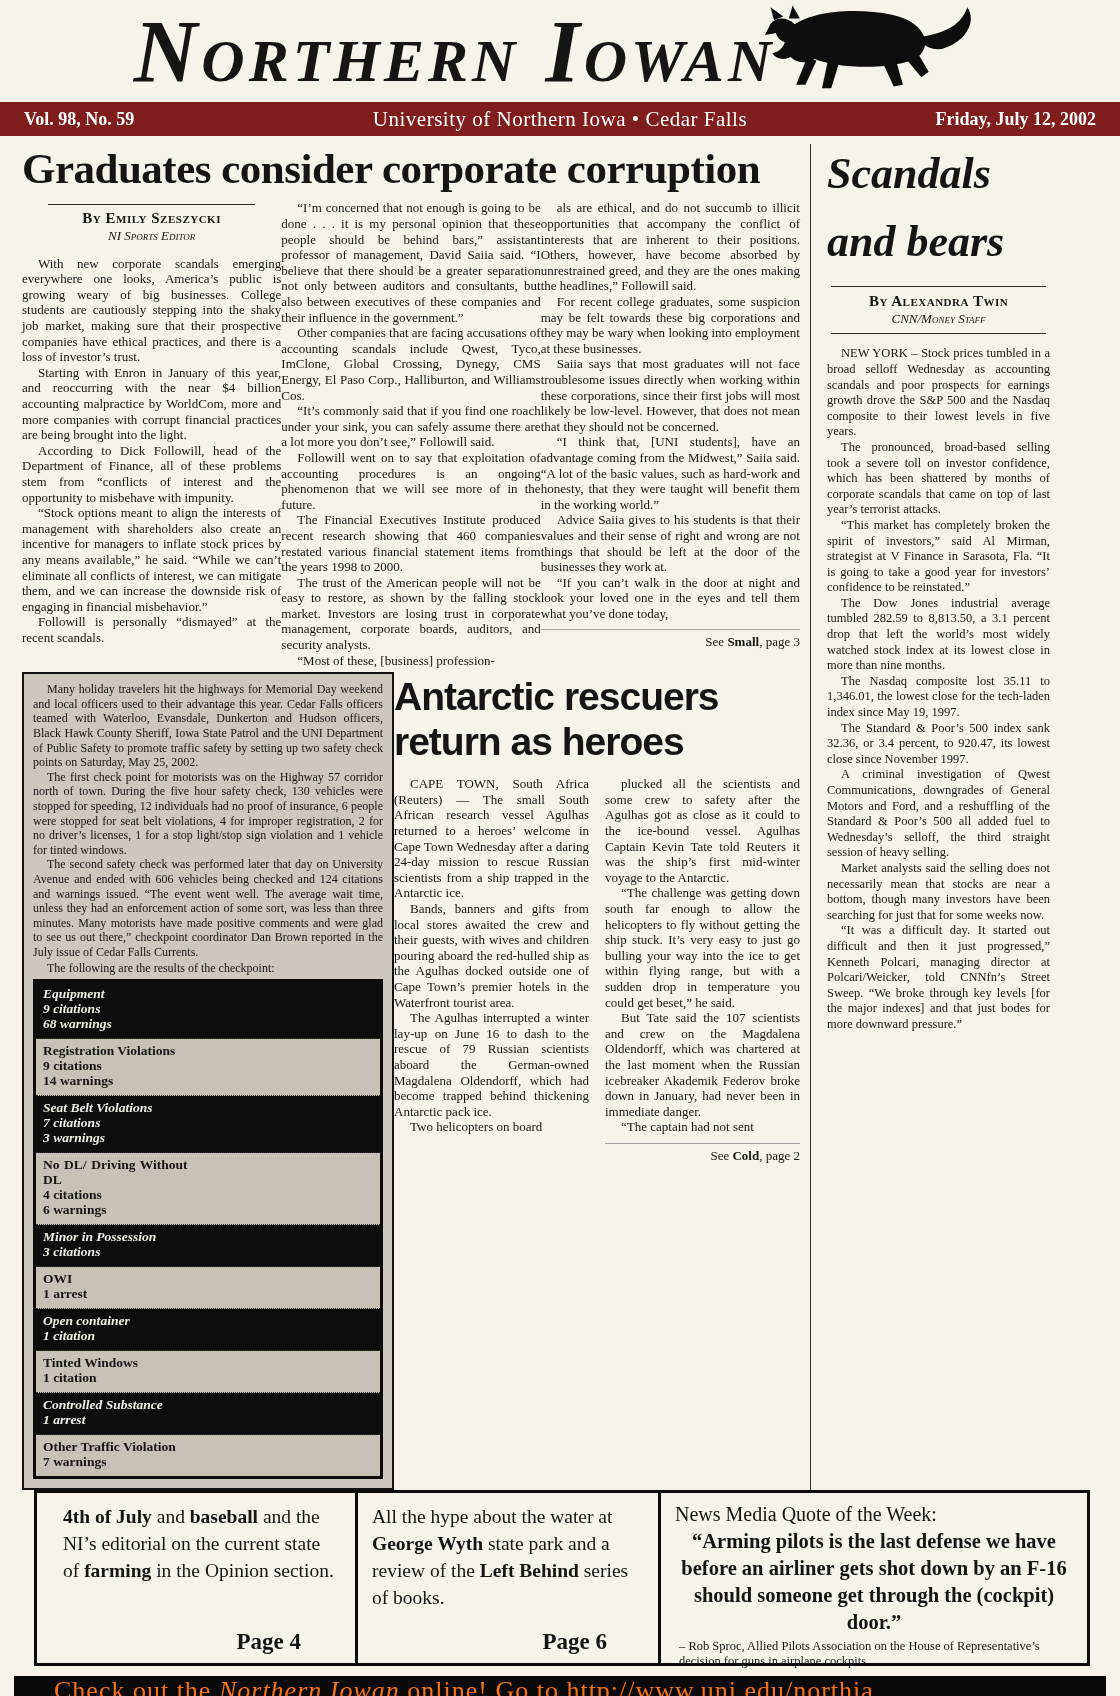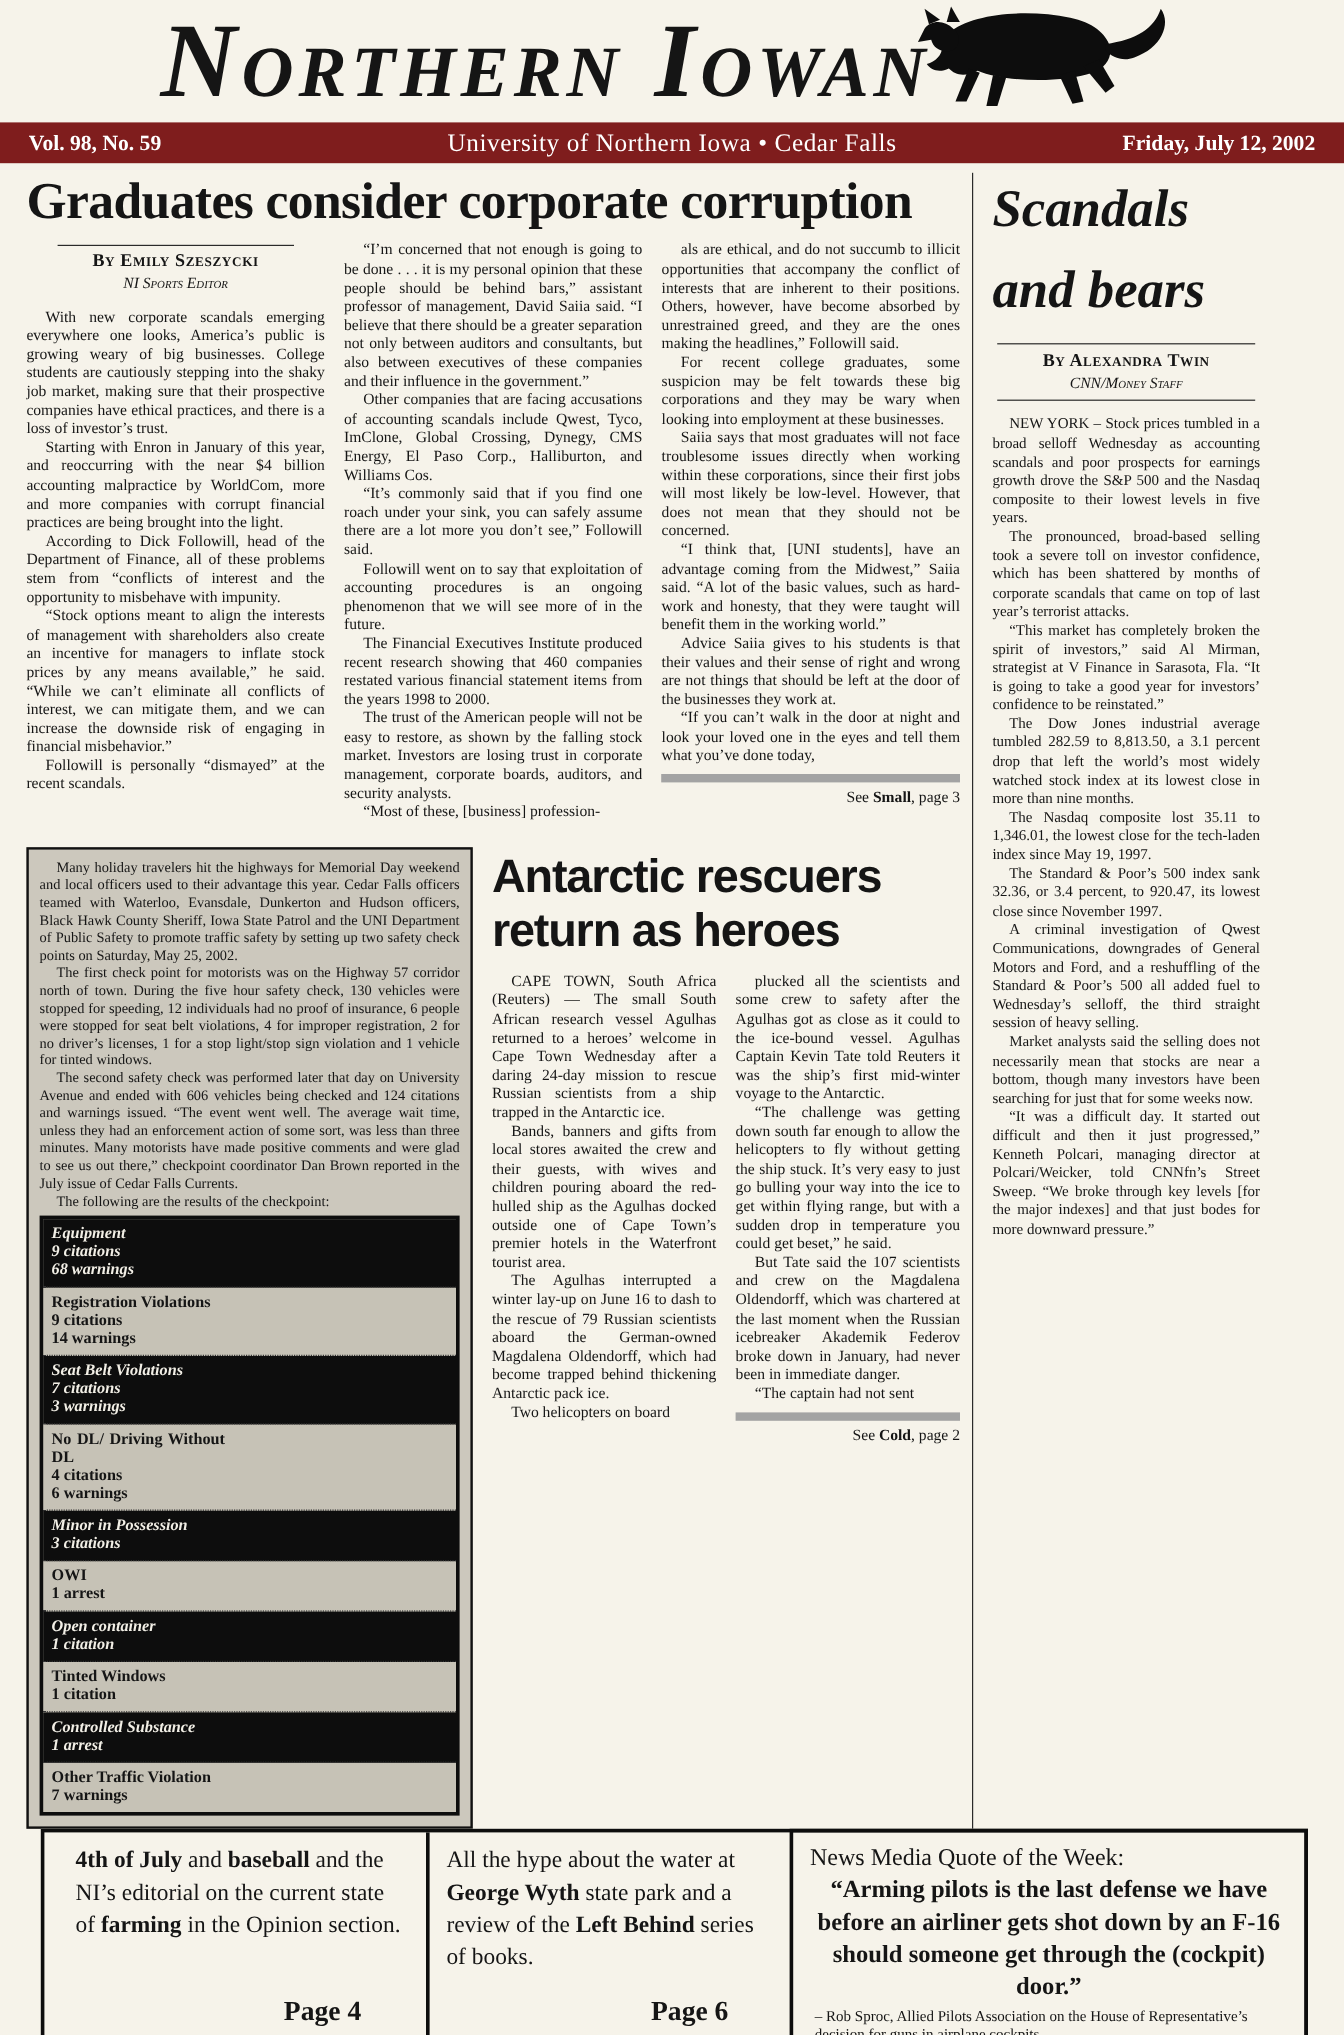--- a/index.html
+++ b/index.html
@@ -25,32 +25,32 @@
   .banner-center { flex:1; text-align:center; font-size:21px; letter-spacing:.5px; }
   .banner-date { width:250px; text-align:right; font-weight:bold; font-size:18px; }
 
   
   .content { display:flex; padding:8px 26px 0 22px; flex:0 1 auto; }
   .main-left { width:778px; flex:0 0 auto; }
   .right-col { flex:1; border-left:1px solid #2a2a2a; margin-left:10px; padding:2px 44px 0 16px; }
 
   .headline { font-size:43px; font-weight:bold; letter-spacing:-0.5px; line-height:1.08; margin:2px 0 8px; }
 
-  .story-cols { display:flex; gap:16px; }
+  .story-cols { display:flex; }
   .story-col { flex:1; font-size:13px; line-height:15.6px; text-align:justify; hyphens:auto; }
   .para { text-indent:16px; margin:0; }
 
   .byline-block { border-top:1px solid #2a2a2a; margin:4px 26px 12px; padding-top:6px; text-align:center; }
   .byline-name { font-weight:bold; font-variant:small-caps; font-size:15px; letter-spacing:.5px; }
   .byline-title { font-style:italic; font-variant:small-caps; font-size:13px; margin-top:1px; }
 
-  .jump-line { border-top:7px solid #a3a3a3; margin-top:8px; padding-top:4px; text-align:right; font-size:13px; }
-
-  
-  .bottom-row { display:flex; gap:16px; margin-top:22px; }
+  .jump-line { border-top:1px solid #a3a3a3; margin-top:8px; padding-top:4px; text-align:right; font-size:13px; }
+
+  
+  .bottom-row { display:flex; margin-top:4px; }
   .checkpoint-box { width:372px; flex:0 0 auto; background:#ccc8bd; border:2px solid #111; padding:8px 9px 9px; font-size:12px; line-height:14.6px; text-align:justify; }
   .checkpoint-box .para { text-indent:14px; }
   .cp-intro { margin-top:1px; }
   .cp-table { border:3px solid #0d0d0d; margin-top:4px; background:#c6c2b6; }
   .cp-row { display:flex; align-items:flex-start; padding:4px 7px 7px; border-bottom:1px dotted #333; font-weight:bold; font-size:13.5px; line-height:15px;flex-direction:column; }
   .cp-row:last-child { border-bottom:none; }
   .cp-row.inverted { background:#0d0d0d; color:#f2efe6; font-style:italic; }
   .cp-label { width:45%; padding-right:4px; }
   .cp-cit { width:31%; }
   .cp-warn { width:24%; }

